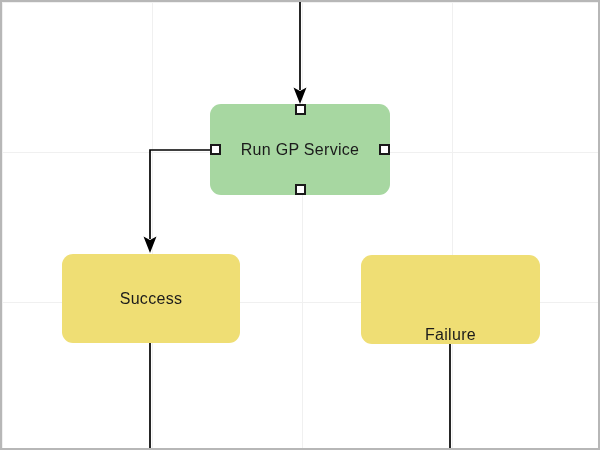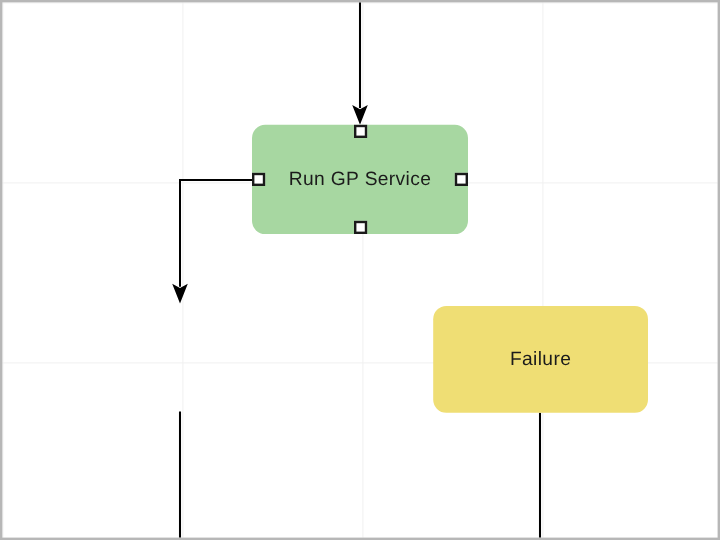--- a/index.html
+++ b/index.html
@@ -88,18 +88,21 @@
   </svg>
 
   <div class="node" style="left: 208px; top: 102px; width: 180px; height: 91px; background: rgb(167, 215, 161); color: rgb(27, 27, 27);">
     <span class="node-label">Run GP Service</span>
     <span class="handle handle-top"></span>
     <span class="handle handle-bottom"></span>
     <span class="handle handle-left"></span>
     <span class="handle handle-right"></span>
   </div>
 
+  <div class="node" style="left: 60px; top: 252px; width: 178px; height: 89px; background: rgb(239, 222, 116); color: rgb(27, 27, 27);">
+    <span class="node-label">Success</span>
+  </div>
 
-  <div class="node" style="left: 359px; top: 253px; width: 179px; height: 89px; background: rgb(239, 222, 116); color: rgb(27, 27, 27);">
+  <div class="node" style="left: 359px; top: 253px; width: 179px; height: 89px; background: rgb(239, 222, 116); color: rgb(27, 27, 27); align-items: flex-end;">
     <span class="node-label">Failure</span>
   </div>
 
 </div>
 
 </body></html>

